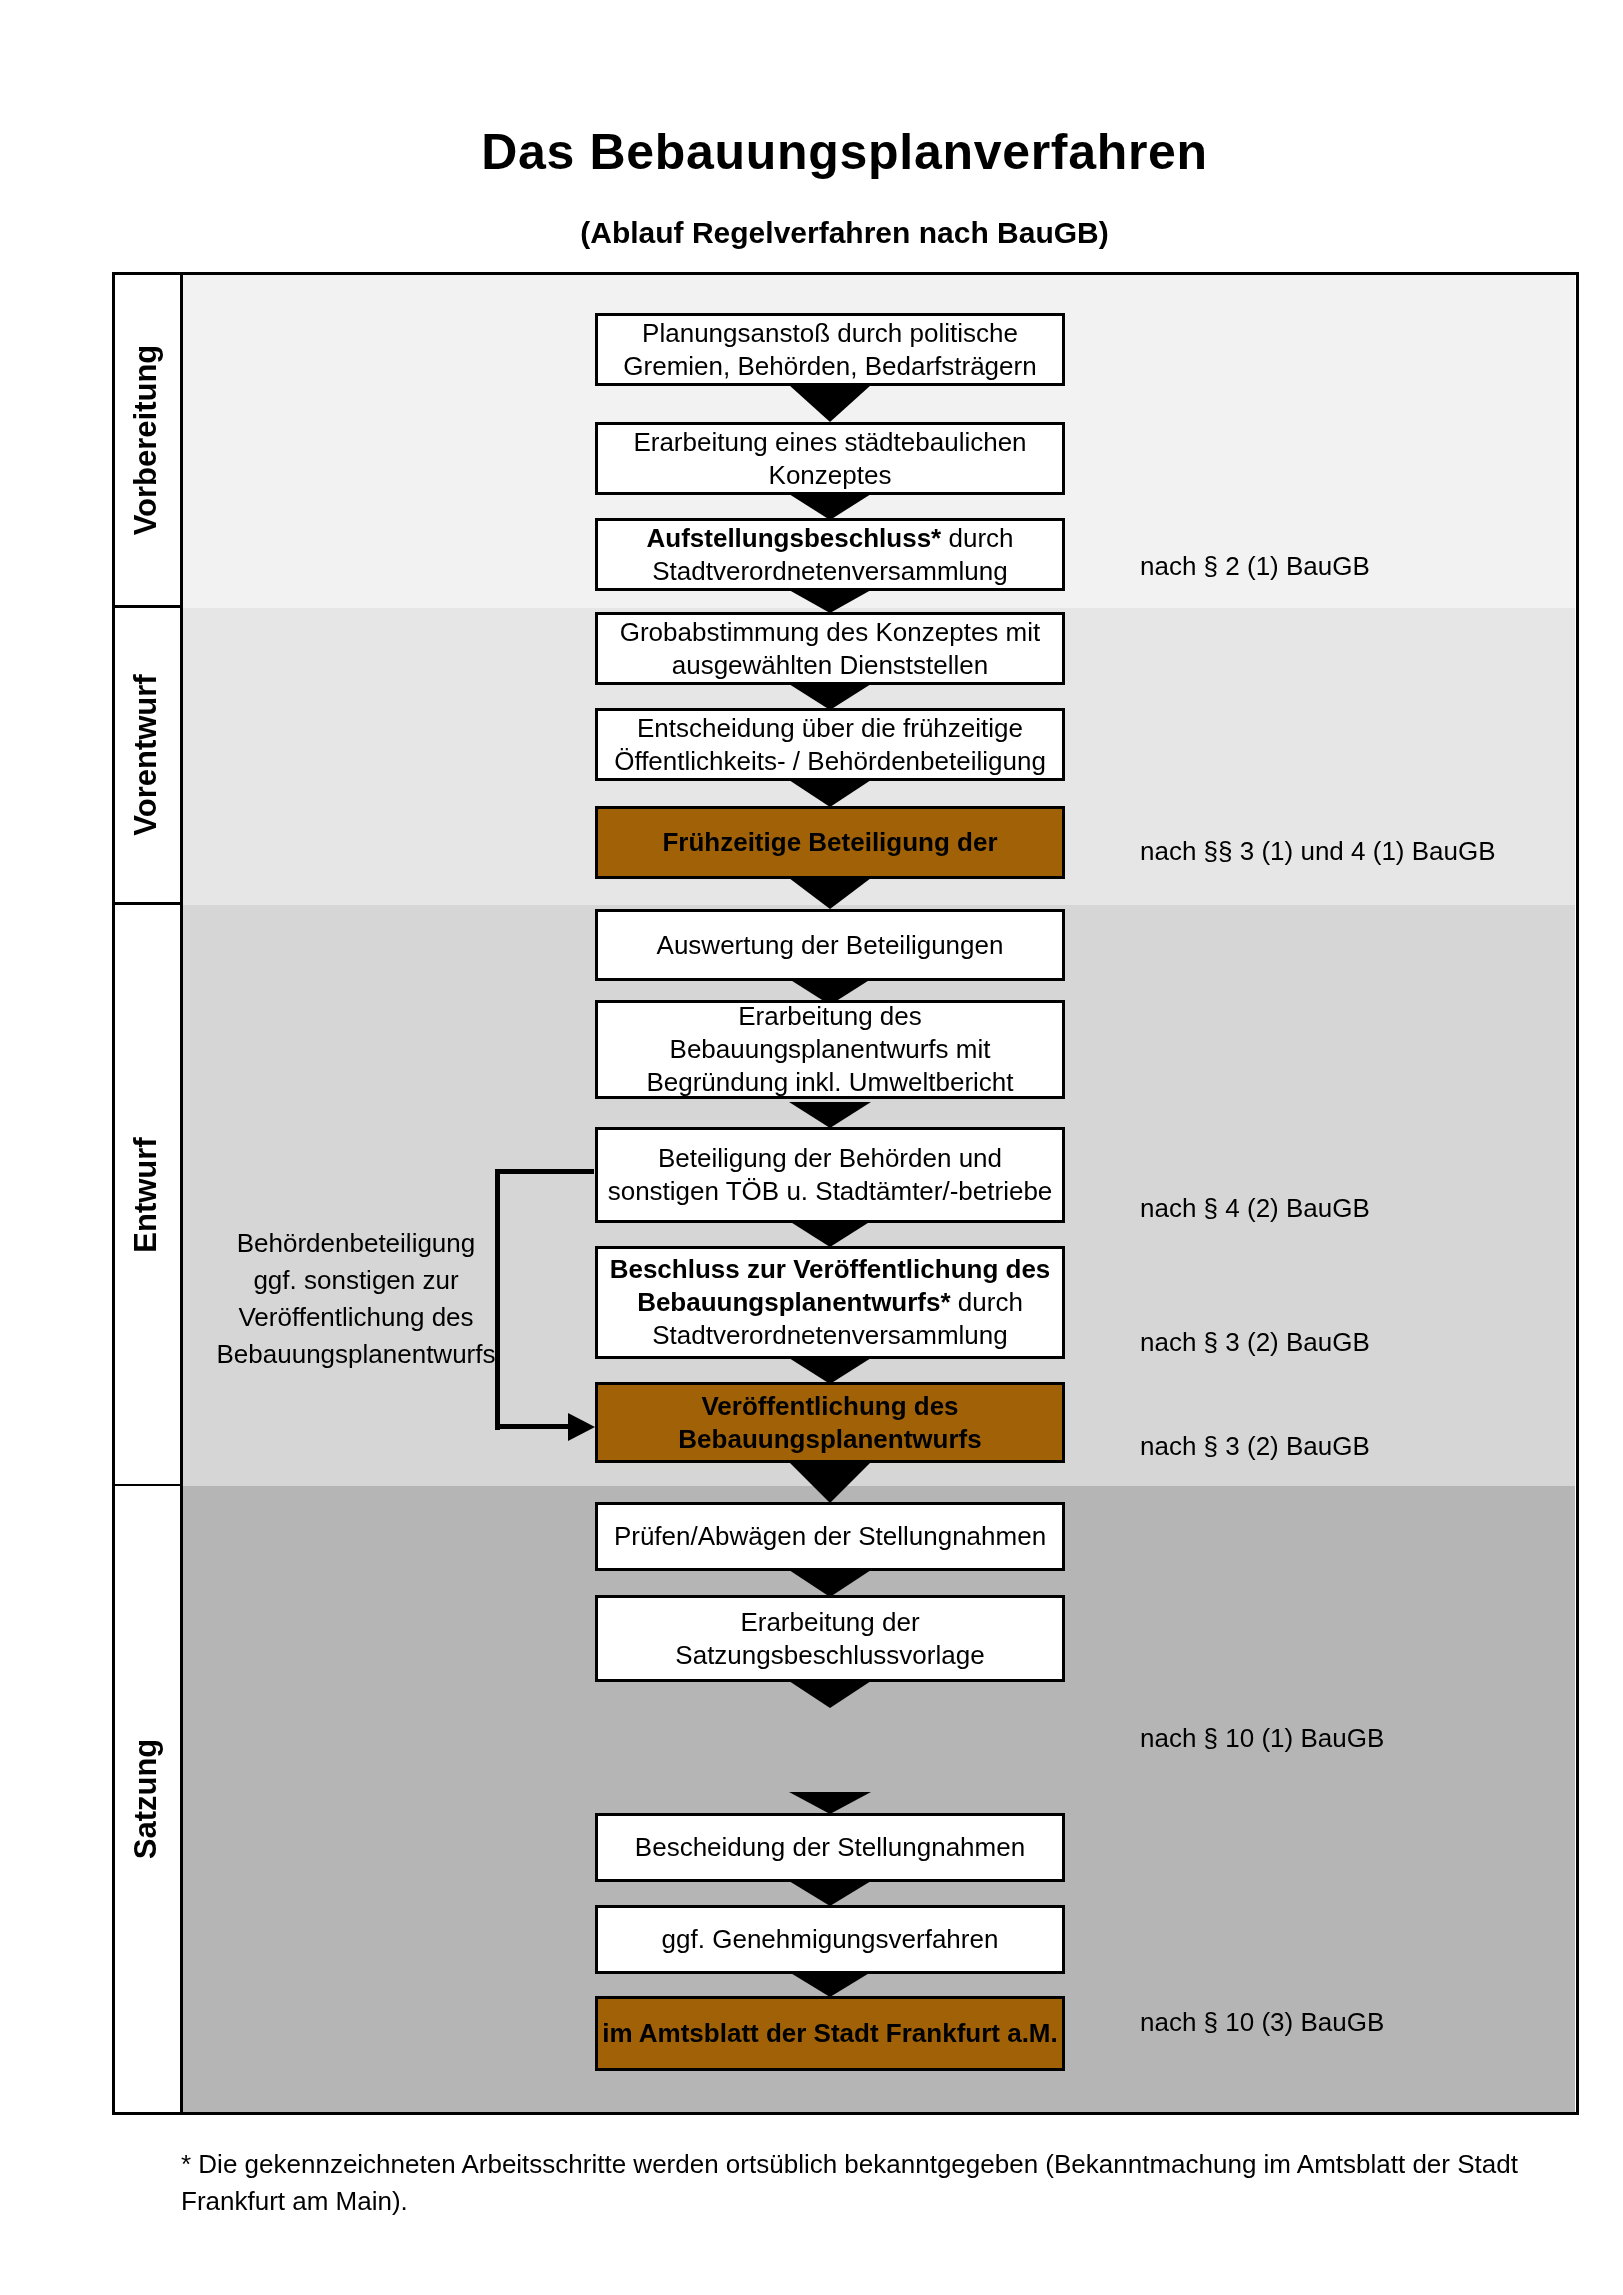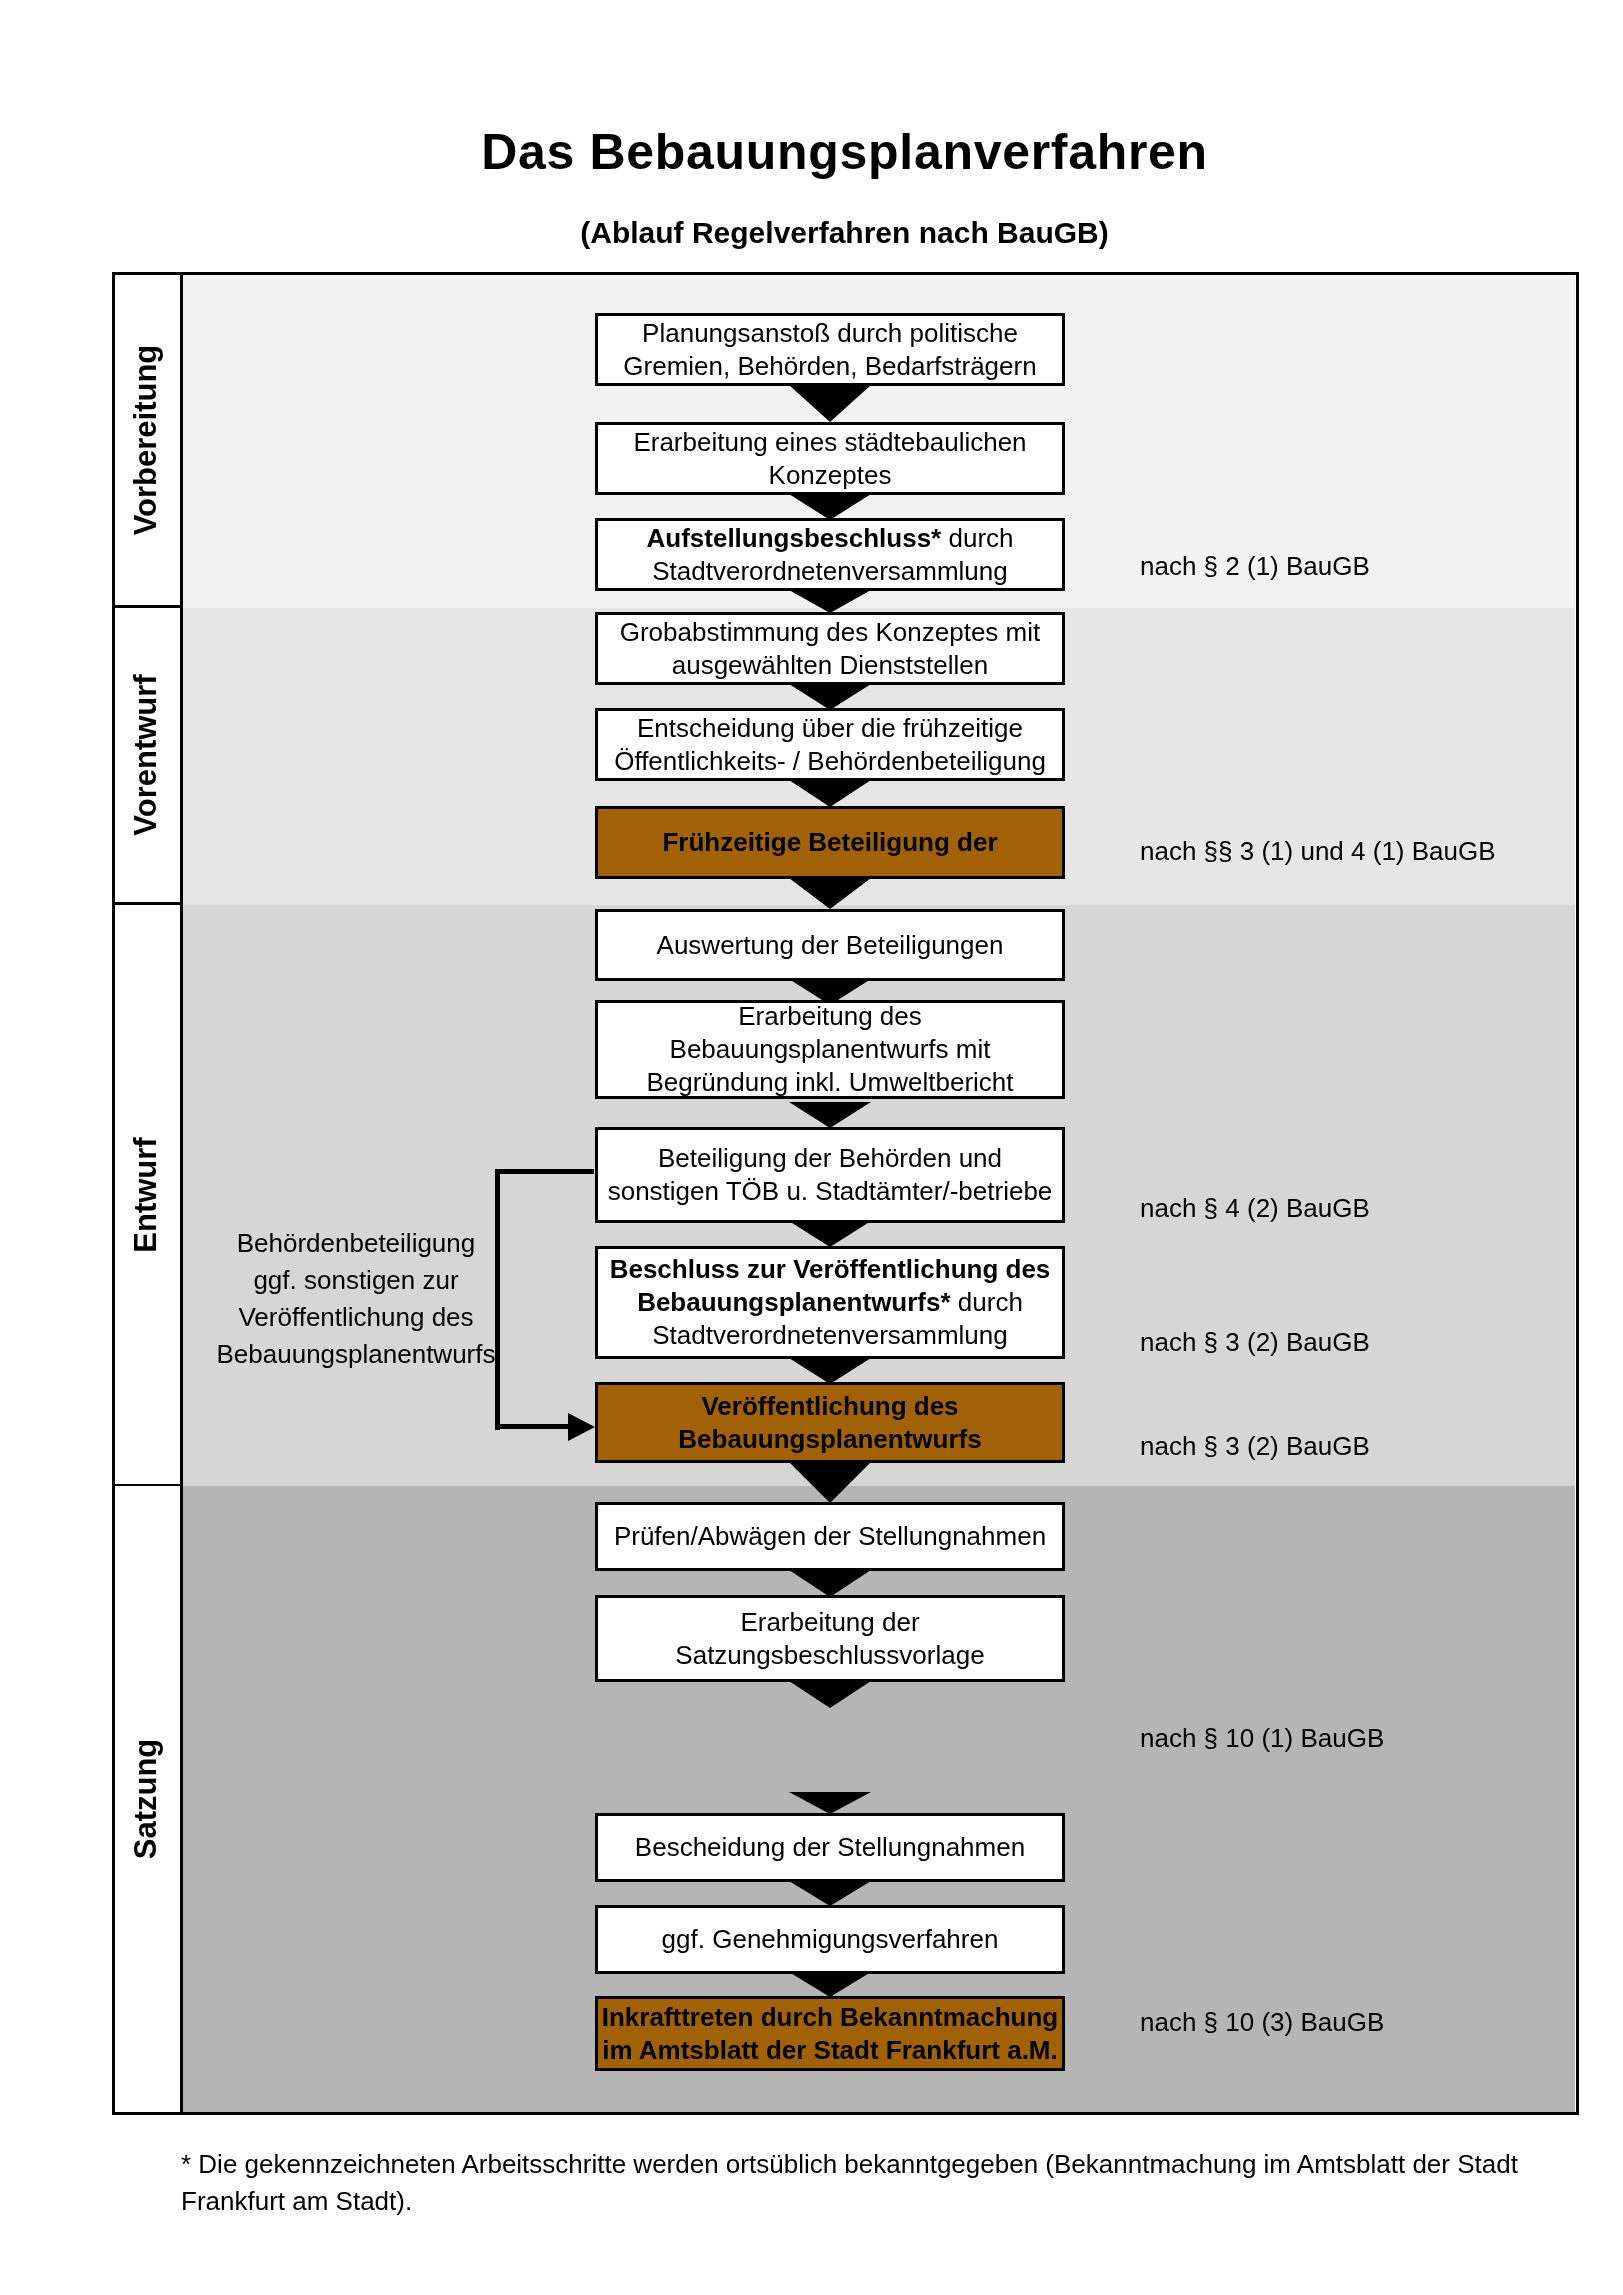--- a/index.html
+++ b/index.html
@@ -158,21 +158,20 @@
     <div><span class="bld"></span><span>Bescheidung der Stellungnahmen</span></div>
   </div>
   <div class="arr" style="top:1881px;border-top:25.5px solid #000"></div>
 
   <div class="box" style="top:1905px;height:69px">
     <div><span class="bld"></span><span>ggf. Genehmigungsverfahren</span></div>
   </div>
   <div class="arr" style="top:1972px;border-top:25.5px solid #000"></div>
 
   <div class="box blue" style="top:1996px;height:75px">
-    <div><span class="bld">Inkrafttreten</span><span> durch Bekanntmachung</span></div>
     <div><span class="bld"></span><span>im Amtsblatt der Stadt Frankfurt a.M.</span></div>
   </div>
 
   <div class="note" style="top:551px">nach § 2 (1) BauGB</div>
   <div class="note" style="top:836px">nach §§ 3 (1) und 4 (1) BauGB</div>
   <div class="note" style="top:1193px">nach § 4 (2) BauGB</div>
   <div class="note" style="top:1327px">nach § 3 (2) BauGB</div>
   <div class="note" style="top:1431px">nach § 3 (2) BauGB</div>
   <div class="note" style="top:1723px">nach § 10 (1) BauGB</div>
   <div class="note" style="top:2007px">nach § 10 (3) BauGB</div>
@@ -185,17 +184,17 @@
   </div>
   <div class="bk v"></div>
   <div class="bk h1"></div>
   <div class="bk h2"></div>
   <div class="bk-head"></div>
 
   <div class="frame"></div>
 
   <div class="footer">
     <div>* Die gekennzeichneten Arbeitsschritte werden ortsüblich bekanntgegeben (Bekanntmachung im Amtsblatt  der Stadt</div>
-    <div>Frankfurt am Stadt).</div>
+    <div>Frankfurt am Main).</div>
   </div>
 
 </div>
 
 
 </body></html>

